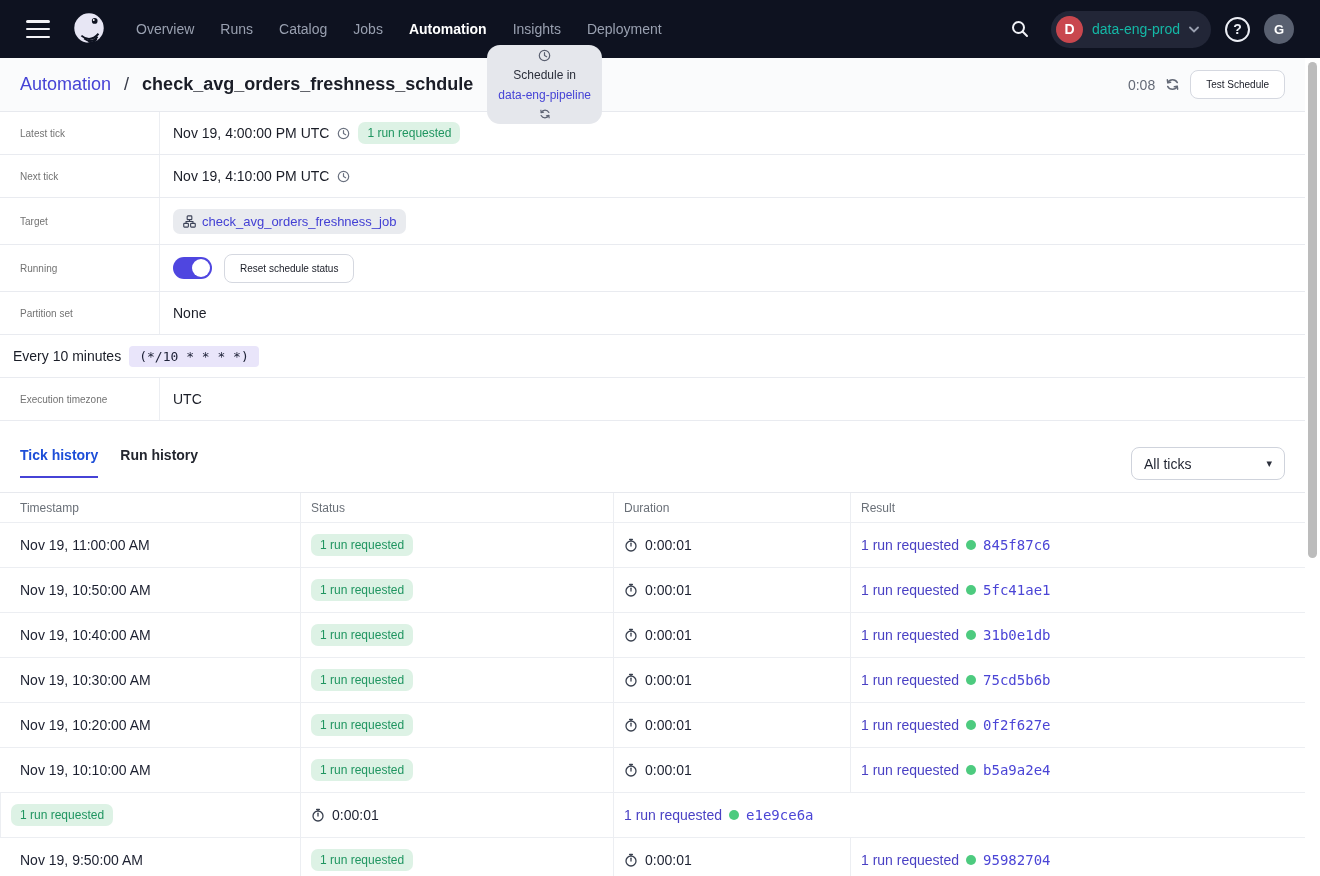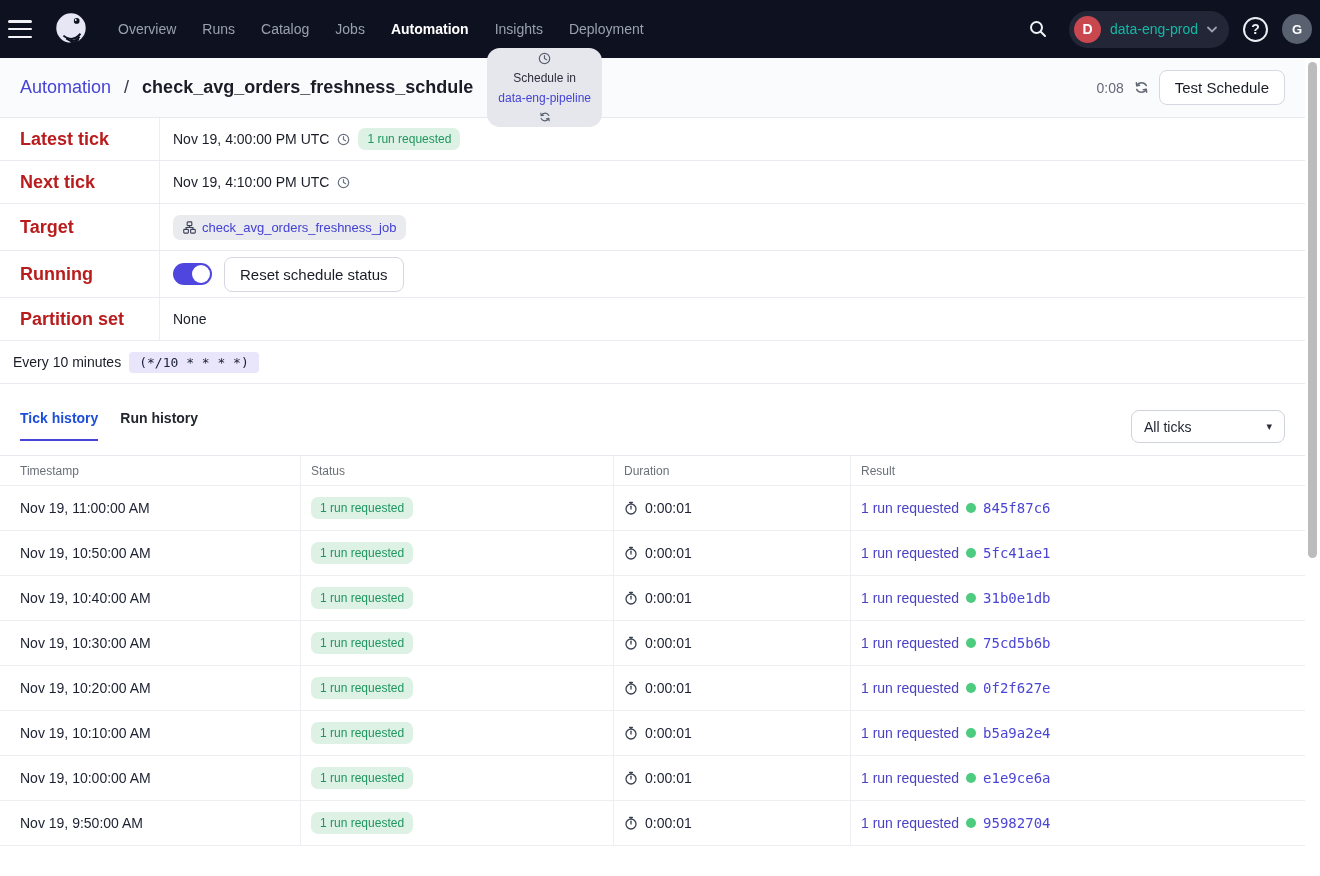--- a/index.html
+++ b/index.html
@@ -1,21 +1,21 @@
 <!DOCTYPE html>
 <html><head>
 <meta charset="utf-8">
 <style>
   * { margin:0; padding:0; box-sizing:border-box; }
   html,body { width:1320px; height:876px; overflow:hidden; background:#fff;
     font-family:"Liberation Sans", sans-serif; }
 
   
   .topnav { height:58px; background:#0e1220; display:flex; align-items:center;
-    padding:0 8px; gap:14px; }
+    padding:0 26px; gap:14px; }
   .hamburger { width:24px; height:18px; display:flex; flex-direction:column;
     justify-content:space-between; cursor:pointer; }
   .hamburger span { height:2.5px; background:#f3f3f7; border-radius:2px; }
   .brand-logo { width:38px; height:38px; margin-left:6px; }
   .nav-items { display:flex; gap:26px; margin-left:14px; }
   .nav-item { font-size:14px; color:#99a0b0; cursor:pointer; }
   .nav-item.active { color:#ffffff; font-weight:700; }
   .topnav-right { margin-left:auto; display:flex; align-items:center; gap:14px; }
   .icon-btn { width:34px; height:34px; border-radius:50%; display:flex;
     align-items:center; justify-content:center; cursor:pointer; }
@@ -27,43 +27,43 @@
   .ws-name { color:#14b8a6; font-size:14px; font-weight:500; }
   .help-circle { width:25px; height:25px; border:2px solid #eceef5; border-radius:50%;
     color:#eceef5; font-size:14px; font-weight:700; display:flex; align-items:center;
     justify-content:center; cursor:pointer; }
   .user-avatar { width:30px; height:30px; border-radius:50%; background:#596070;
     color:#fff; font-size:13px; font-weight:700; display:flex; align-items:center;
     justify-content:center; cursor:pointer; }
 
   
   .page { width:1305px; }
-  .crumb-bar { height:60px; background:#fafbfc; border-bottom:1px solid #e7e9ee;
+  .crumb-bar { height:54px; background:#fafbfc; border-bottom:1px solid #e7e9ee;
     display:flex; align-items:center; padding:0 20px; }
   .crumb { font-size:18px; }
   .crumb .section { color:#4643d6; cursor:pointer; }
   .crumb .sep { color:#353947; margin:0 8px; }
   .crumb .name { color:#1a1d27; font-weight:600; }
   .sched-pill { margin-left:14px; background:#e5e7ec; border-radius:13px;
     padding:4px 11px; display:flex; align-items:center; gap:6px; font-size:12px;
     color:#2b2f3b;flex-direction:column; }
   .sched-pill a { color:#4643d6; text-decoration:none; cursor:pointer; }
   .crumb-actions { margin-left:auto; display:flex; align-items:center; gap:10px; }
   .countdown { font-size:14px; color:#646a77; }
   .btn { background:#fff; border:1px solid #d5d8e0; border-radius:8px;
-    padding:8px 15px; font-size:15px; font-weight:500; color:#1a1d27;
+    padding:8px 15px; font-size:10px; font-weight:500; color:#1a1d27;
     font-family:"Liberation Sans",sans-serif; cursor:pointer; }
 
   
   .detail-row { display:flex; align-items:stretch; border-bottom:1px solid #e9ebf0;
     min-height:43px; }
   .detail-row.tall { min-height:47px; }
   .detail-label { width:160px; flex:0 0 160px; padding:0 20px;
-    border-right:1px solid #eceef2; font-size:18px; color:#b91c1c;
-    display:flex; align-items:center;font-weight:bold; }
+    border-right:1px solid #eceef2; font-size:10px; color:#737373;
+    display:flex; align-items:center; }
   .detail-value { padding-left:13px; display:flex; align-items:center; gap:8px;
     font-size:14px; color:#1a1d27; }
   .pill-green { background:#ddf2e5; color:#1f9560; font-size:12px;
     padding:4px 9px; border-radius:7px; white-space:nowrap; }
   .pill-gray { background:#e9ebef; border-radius:7px; padding:5px 10px;
     display:flex; align-items:center; gap:6px; cursor:pointer; }
   .pill-gray a { color:#4340d4; font-size:13px; text-decoration:none; }
   .pill-cron { background:#e9e5fa; border-radius:4px; padding:3px 10px;
     font-family:"DejaVu Sans Mono", monospace; font-size:13px; color:#20243a; }
   .toggle { width:39px; height:22px; border-radius:11px; background:#4f46e0;
@@ -235,20 +235,26 @@
       <div class="detail-value">
         <span>None</span>
       </div>
     </div>
     <div class="detail-row">
       <div class="detail-value">
         <span>Every 10 minutes</span>
         <span class="pill-cron">(*/10 * * * *)</span>
       </div>
     </div>
+    <div class="detail-row">
+      <div class="detail-label">Execution timezone</div>
+      <div class="detail-value">
+        <span>UTC</span>
+      </div>
+    </div>
   </div>
 
   <div class="tabs-row">
     <span class="tab active">Tick history</span>
     <span class="tab">Run history</span>
     <div class="select">
       <span>All ticks</span>
       <span class="caret">▾</span>
     </div>
   </div>
@@ -381,21 +387,20 @@
         <span>0:00:01</span>
       </div>
       <div class="t-cell c4">
         <span class="result-link">1 run requested</span>
         <span class="run-dot"></span>
         <span class="run-id">b5a9a2e4</span>
       </div>
     </div>
 
     <div class="t-row body">
-      <div class="t-cell c1">Nov 19, 10:00:00 AM</div>
       <div class="t-cell c2">
           <span class="pill-green">1 run requested</span>
         </div>
       <div class="t-cell c3">
         <svg class="ic" width="14" height="14" viewBox="0 0 14 14">
             <circle cx="7" cy="8" r="5" stroke="#39404f" stroke-width="1.3" fill="none"></circle>
             <line x1="7" y1="8" x2="7" y2="5.2" stroke="#39404f" stroke-width="1.3" stroke-linecap="round"></line>
             <line x1="5.6" y1="1.4" x2="8.4" y2="1.4" stroke="#39404f" stroke-width="1.3" stroke-linecap="round"></line>
             <line x1="7" y1="1.6" x2="7" y2="3" stroke="#39404f" stroke-width="1.3"></line>
           </svg>

